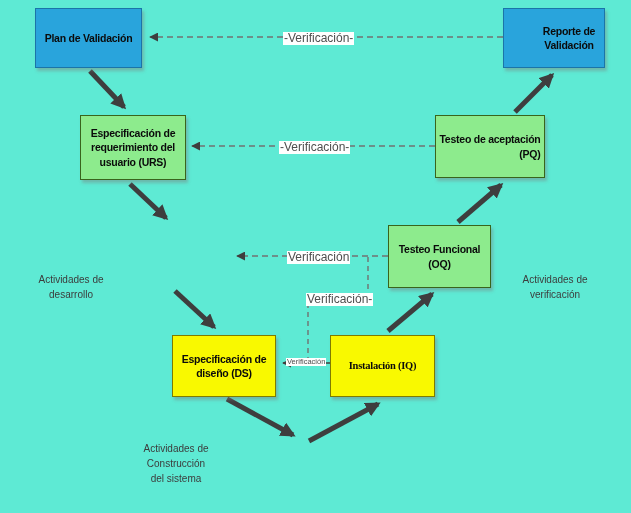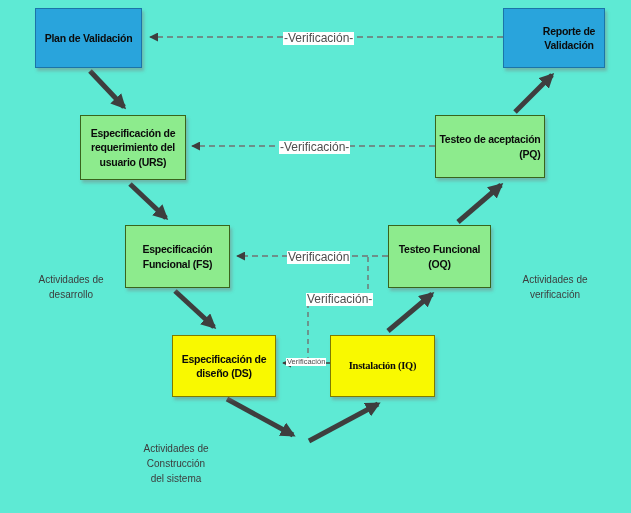--- a/index.html
+++ b/index.html
@@ -66,22 +66,20 @@
   </svg>
 
   <div class="box blue" style="left:35px;  top:8px;   width:107px; height:60px;">Plan de Validación</div>
   <div class="box blue" style="left:503px; top:8px;   width:102px; height:60px;padding-left:32px;">Reporte de
 Validación</div>
   <div class="box green" style="left:80px;  top:115px; width:106px; height:65px;">Especificación de
 requerimiento del
 usuario (URS)</div>
   <div class="box green" style="left:435px; top:115px; width:110px; height:63px;text-align:right;">Testeo de aceptación
 (PQ)</div>
-  <div class="box green" style="left:125px; top:225px; width:105px; height:63px;">Especificación
-Funcional (FS)</div>
   <div class="box green" style="left:388px; top:225px; width:103px; height:63px;">Testeo Funcional
 (OQ)</div>
   <div class="box yellow" style="left:172px; top:335px; width:104px; height:62px;">Especificación de
 diseño (DS)</div>
   <div class="box yellow" style="left:330px; top:335px; width:105px; height:62px;font-family:Liberation Serif, serif;">Instalación (IQ)</div>
 
   <div class="sideLabel" style="left:12px;  top:272px; width:118px;">Actividades de
 desarrollo</div>
   <div class="sideLabel" style="left:500px; top:272px; width:110px;">Actividades de
 verificación</div>

